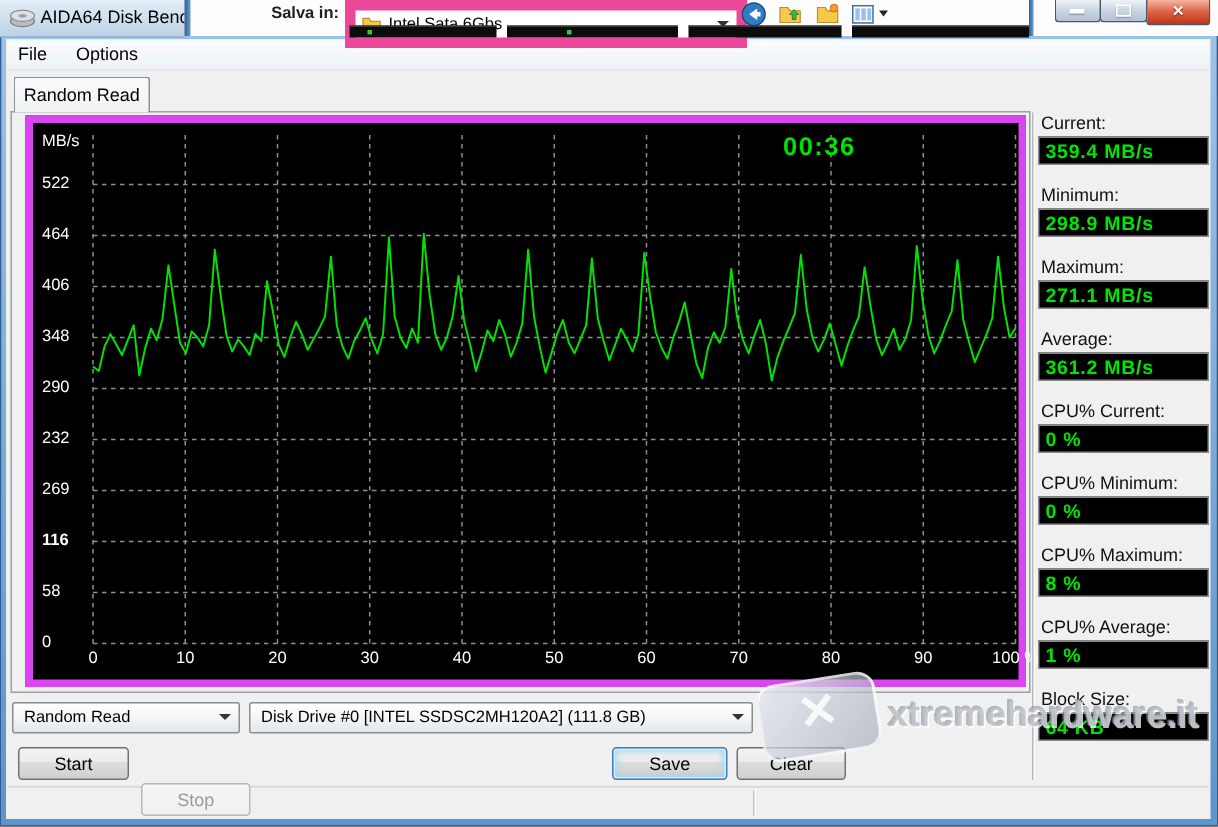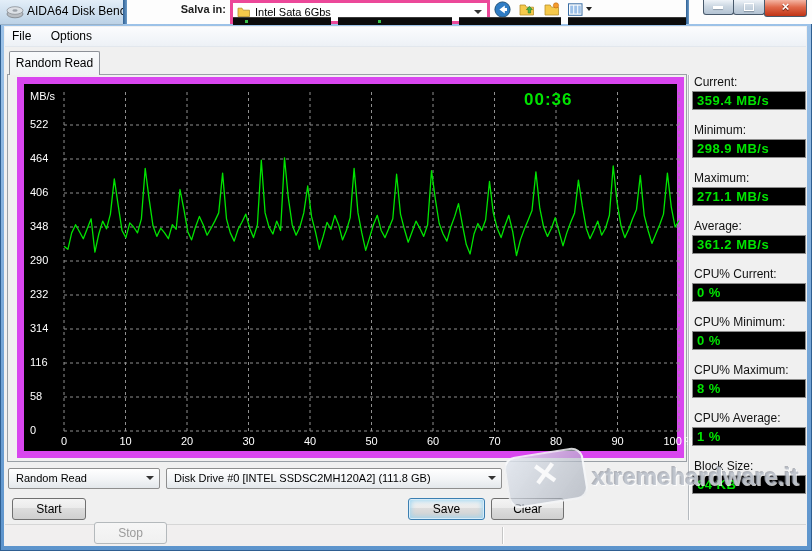--- a/index.html
+++ b/index.html
@@ -7,21 +7,21 @@
           font-family:"Liberation Sans",sans-serif;color:#000;}
   
   .top-strip{position:absolute;left:0;top:0;width:812px;height:24px;background:#fdfdfd;z-index:5;}
   .titlebar-frag{position:absolute;left:0;top:0;width:123px;height:24px;
       background:linear-gradient(#e3eef8,#bcd2e6);border-bottom:1px solid #9ab2c8;overflow:hidden;}
   .titlebar-frag .title-text{position:absolute;left:27px;top:4px;font-size:12px;white-space:nowrap;}
   .titlebar-frag svg{position:absolute;left:6px;top:5px;}
   .dlg-edge{position:absolute;top:0;width:4px;height:24px;background:linear-gradient(90deg,#2d5f94,#6d9cc8);}
   .save-in{position:absolute;left:168px;top:3px;width:58px;font-size:11px;text-align:right;color:#1e1e1e;font-weight:bold;}
   .loc-combo{position:absolute;left:230px;top:0;width:254px;height:18px;background:#fff;
-      border:3px solid #ec4899;font-size:11px;line-height:16px;}
+      border:7px solid #ec4899;font-size:11px;line-height:16px;}
   .loc-combo svg{position:absolute;left:4px;top:3px;}
   .loc-combo .loc-text{position:absolute;left:22px;top:1px;}
   .combo-arrow{position:absolute;right:5px;top:7px;width:0;height:0;
       border-left:4px solid transparent;border-right:4px solid transparent;border-top:4px solid #333;}
   .tool-icon{position:absolute;top:1px;}
   .views-arrow{position:absolute;left:586px;top:7px;width:0;height:0;
       border-left:3.5px solid transparent;border-right:3.5px solid transparent;border-top:4px solid #222;}
   .thumb{position:absolute;top:17px;height:7px;background:#0c0c0c;border-top:1px solid #3a3a3a;}
   .speck{position:absolute;top:2px;width:3px;height:3px;background:#39c24a;}
   
@@ -39,21 +39,21 @@
   .menubar{position:absolute;left:5px;top:27px;width:801px;height:19px;z-index:3;
       background:linear-gradient(#fbfcfe,#edf1f6);border-bottom:1px solid #e2e7ed;font-size:12px;}
   .menu-item{display:inline-block;padding:2px 9px 0 7px;}
   .tab{position:absolute;left:9px;top:51px;width:91px;height:24px;box-sizing:border-box;z-index:4;
       background:linear-gradient(#f8fafc,#f0f2f4);border:1px solid #8c9097;border-bottom:none;
       border-radius:2px 2px 0 0;font-size:12px;text-align:center;line-height:22px;}
   .tabpane{position:absolute;left:7px;top:74px;width:680px;height:388px;box-sizing:border-box;z-index:3;
       border:1px solid #9aa0a6;background:#f0f0f0;}
   
   .chart-panel{position:absolute;left:17px;top:77px;width:667px;height:381px;box-sizing:border-box;
-      background:#000;border:7px solid #d946ef;z-index:4;}
+      background:#000;border:5px solid #d946ef;z-index:4;}
   .chart-panel svg{position:absolute;left:0;top:0;}
   .grid{stroke:#8f8f8f;stroke-width:1;stroke-dasharray:3 3;}
   .dataline{fill:none;stroke-width:1.3;stroke-linejoin:round;}
   .yunit{position:absolute;left:6px;top:6px;color:#fff;font-size:11px;}
   .ytick{position:absolute;left:6px;width:34px;color:#fff;font-size:11px;}
   .xtick{position:absolute;top:351px;width:44px;text-align:center;color:#fff;font-size:11px;white-space:nowrap;}
   .timer{position:absolute;left:500px;top:6px;color:#00e400;font-size:17px;font-weight:bold;letter-spacing:1px;}
   
   .v-divider{position:absolute;left:688px;top:75px;width:0;height:445px;z-index:4;
       border-left:1px solid #b4b9be;border-right:1px solid #fcfcfc;}
@@ -191,22 +191,22 @@
         <polyline points="40.0,162.3 43.9,165.3 47.7,148.9 51.6,140.7 55.5,147.7 59.3,154.7 63.2,144.8 67.1,134.8 70.9,168.2 74.8,150.0 78.7,137.1 82.5,144.8 86.4,130.1 90.3,94.9 94.2,121.3 98.0,146.5 101.9,153.6 105.8,138.9 109.6,143.0 113.5,148.9 117.4,134.8 121.2,84.4 125.1,114.9 129.0,141.8 132.8,152.4 136.7,144.2 140.6,148.9 144.4,154.7 148.3,140.7 152.2,145.3 156.0,105.5 159.9,125.4 163.8,147.7 167.6,155.9 171.5,143.0 175.4,132.4 179.2,140.7 183.1,151.2 187.0,144.2 190.8,137.1 194.7,128.9 198.6,89.1 202.5,134.8 206.3,148.9 210.2,157.1 214.1,145.3 217.9,138.3 221.8,130.1 225.7,144.2 229.5,153.6 233.4,140.7 237.3,76.2 241.1,128.9 245.0,143.0 248.9,150.0 252.7,137.1 256.6,146.5 260.5,73.8 264.3,113.7 268.2,140.7 272.1,151.2 275.9,143.0 279.8,128.9 283.7,102.0 287.5,132.4 291.4,147.7 295.3,165.3 299.2,152.4 303.0,138.3 306.9,145.3 310.8,131.3 314.6,140.7 318.5,155.9 322.4,146.5 326.2,133.6 330.1,84.4 334.0,128.9 337.8,148.9 341.7,166.4 345.6,153.6 349.4,140.7 353.3,131.3 357.2,146.5 361.0,153.6 364.9,144.2 368.8,134.8 372.6,90.2 376.5,130.1 380.4,145.3 384.2,158.2 388.1,147.7 392.0,137.1 395.8,144.2 399.7,152.4 403.6,140.7 407.5,86.7 411.3,114.9 415.2,139.5 419.1,150.0 422.9,157.1 426.8,143.0 430.7,132.4 434.5,119.6 438.4,140.7 442.3,160.6 446.1,170.0 450.0,150.0 453.9,139.5 457.7,146.5 461.6,136.0 465.5,97.3 469.3,128.9 473.2,144.2 477.1,153.6 480.9,141.8 484.8,131.3 488.7,147.7 492.5,171.7 496.4,155.9 500.3,145.3 504.2,136.0 508.0,126.6 511.9,87.9 515.8,124.2 519.6,143.0 523.5,152.4 527.4,144.2 531.2,133.6 535.1,147.7 539.0,161.8 542.8,148.9 546.7,138.3 550.6,128.9 554.4,96.1 558.3,121.9 562.2,144.2 566.0,154.7 569.9,146.5 573.8,137.1 577.6,151.2 581.5,144.2 585.4,131.3 589.2,82.0 593.1,118.4 597.0,141.8 600.8,153.6 604.7,145.3 608.6,134.8 612.5,125.4 616.3,91.4 620.2,131.3 624.1,146.5 627.9,159.4 631.8,150.0 635.7,140.7 639.5,130.1 643.4,89.1 647.3,123.1 651.1,143.0 655.0,136.6" class="dataline" style="stroke: rgb(0, 228, 0);"></polyline>
       </svg>
     <div class="yunit">MB/s</div>
     <div class="timer">00:36</div>
   <div class="ytick" style="top: 34px;">522</div>
       <div class="ytick" style="top: 68px;">464</div>
       <div class="ytick" style="top: 102px;">406</div>
       <div class="ytick" style="top: 136px;">348</div>
       <div class="ytick" style="top: 170px;">290</div>
       <div class="ytick" style="top: 204px;">232</div>
-      <div class="ytick" style="top: 238px;">314</div>
-      <div class="ytick" style="top: 272px;">116</div>
+      <div class="ytick" style="top: 238px;">269</div>
+      <div class="ytick" style="top: 272px; font-weight: bold;">116</div>
       <div class="ytick" style="top: 306px;">58</div>
       <div class="ytick" style="top: 340px;">0</div>
       <div class="xtick" style="left: 18px;">0</div>
       <div class="xtick" style="left: 79.5px;">10</div>
       <div class="xtick" style="left: 141px;">20</div>
       <div class="xtick" style="left: 202.5px;">30</div>
       <div class="xtick" style="left: 264px;">40</div>
       <div class="xtick" style="left: 325.5px;">50</div>
       <div class="xtick" style="left: 387px;">60</div>
       <div class="xtick" style="left: 448.5px;">70</div>

